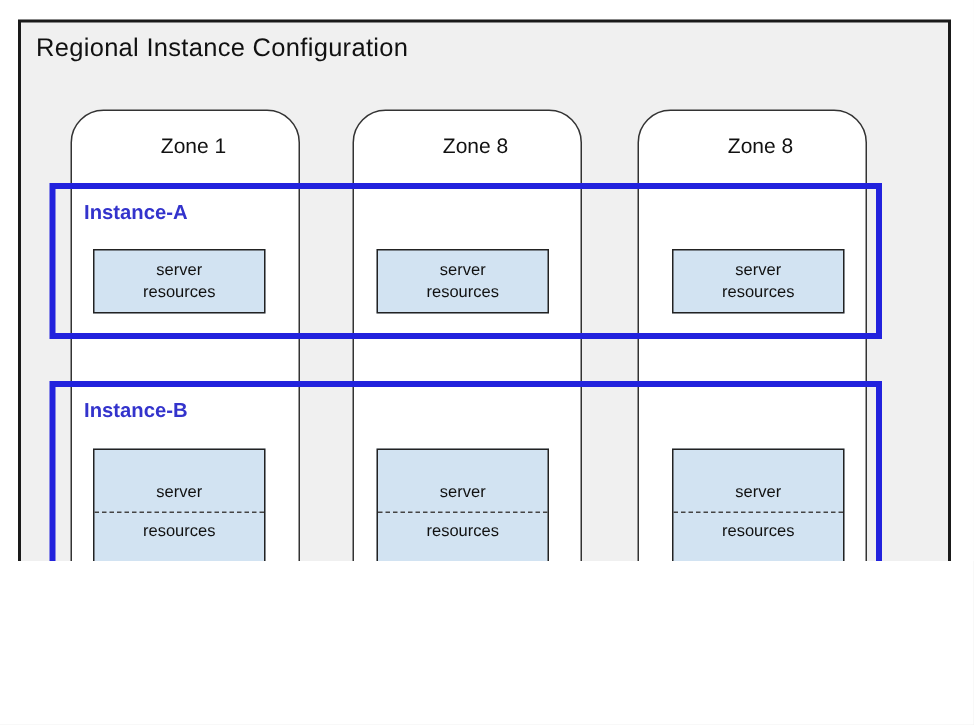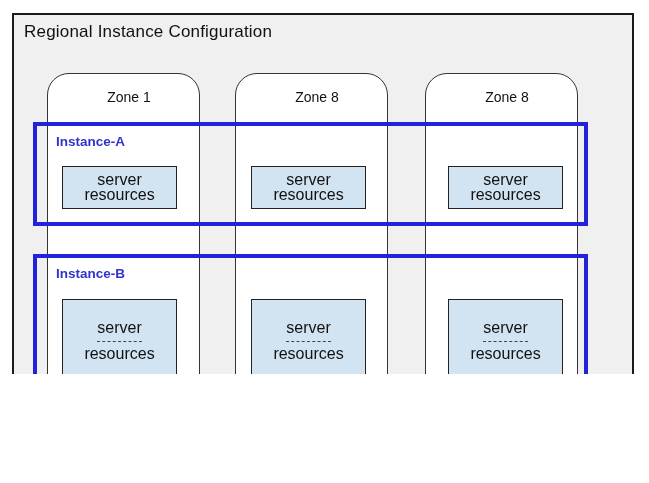--- a/index.html
+++ b/index.html
@@ -30,21 +30,21 @@
 
   .instance{position:absolute;left:33px;width:555px;border:4px solid var(--instance-border);
             box-sizing:border-box;background:transparent;}
   .instance-a{top:122px;height:104px;}
   .instance-b{top:254px;height:149px;}
   .instance-label{position:absolute;left:19px;top:8px;font-size:13.5px;font-weight:bold;
                   color:var(--instance-label);}
 
   .srv{position:absolute;width:115px;background:var(--server-box-bg);
        border:1px solid var(--server-box-border);box-sizing:border-box;
-       font-size:16px;line-height:14.5px;text-align:center;align-items:center;}
+       font-size:11px;line-height:14.5px;text-align:center;}
   .row-a .srv{top:166px;height:43px;display:flex;flex-direction:column;justify-content:center;}
   .row-b .srv{top:299px;height:84px;display:flex;flex-direction:column;}
   .col-1{left:62px;} .col-2{left:251px;} .col-3{left:448px;}
 
   .half{flex:1;display:flex;flex-direction:column;justify-content:center;}
   .half.upper{border-bottom:1.5px dashed #444;justify-content:flex-end;padding-bottom:6px;}
   .half.lower{justify-content:flex-start;padding-top:5px;}
 </style>
 </head>
 <body>

